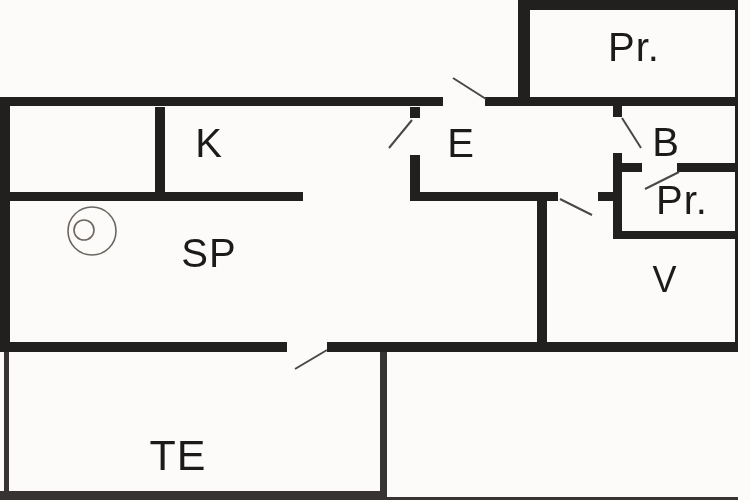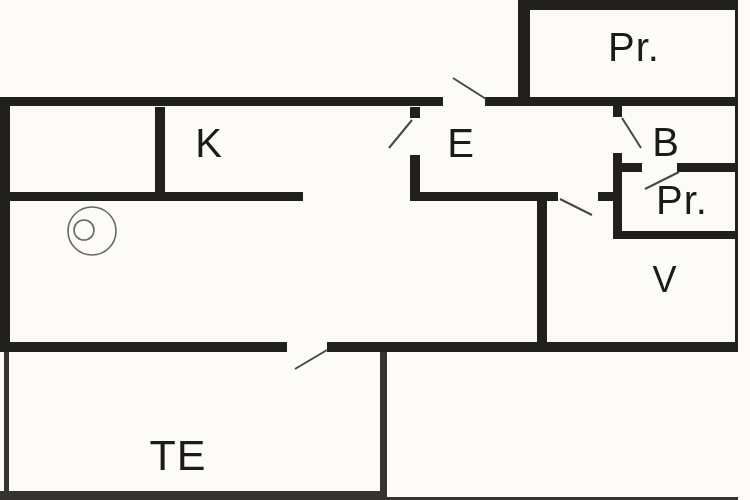--- a/index.html
+++ b/index.html
@@ -86,16 +86,17 @@
       <circle cx="92" cy="231" r="24"></circle>
       <circle cx="84" cy="230" r="10"></circle>
     </g>
   </svg>
 
   <span class="room-label" style="left:634px; top:47px;">Pr.</span>
   <span class="room-label" style="left:209px; top:143px;">K</span>
   <span class="room-label" style="left:461px; top:143px;">E</span>
   <span class="room-label" style="left:666px; top:142px;">B</span>
   <span class="room-label" style="left:682px; top:200px;">Pr.</span>
+  <span class="room-label" style="left:209px; top:253px;">SP</span>
   <span class="room-label small" style="left:665px; top:280px;">V</span>
   <span class="room-label large" style="left:178px; top:416px;">TE</span>
 
 </div>
 
 </body></html>

